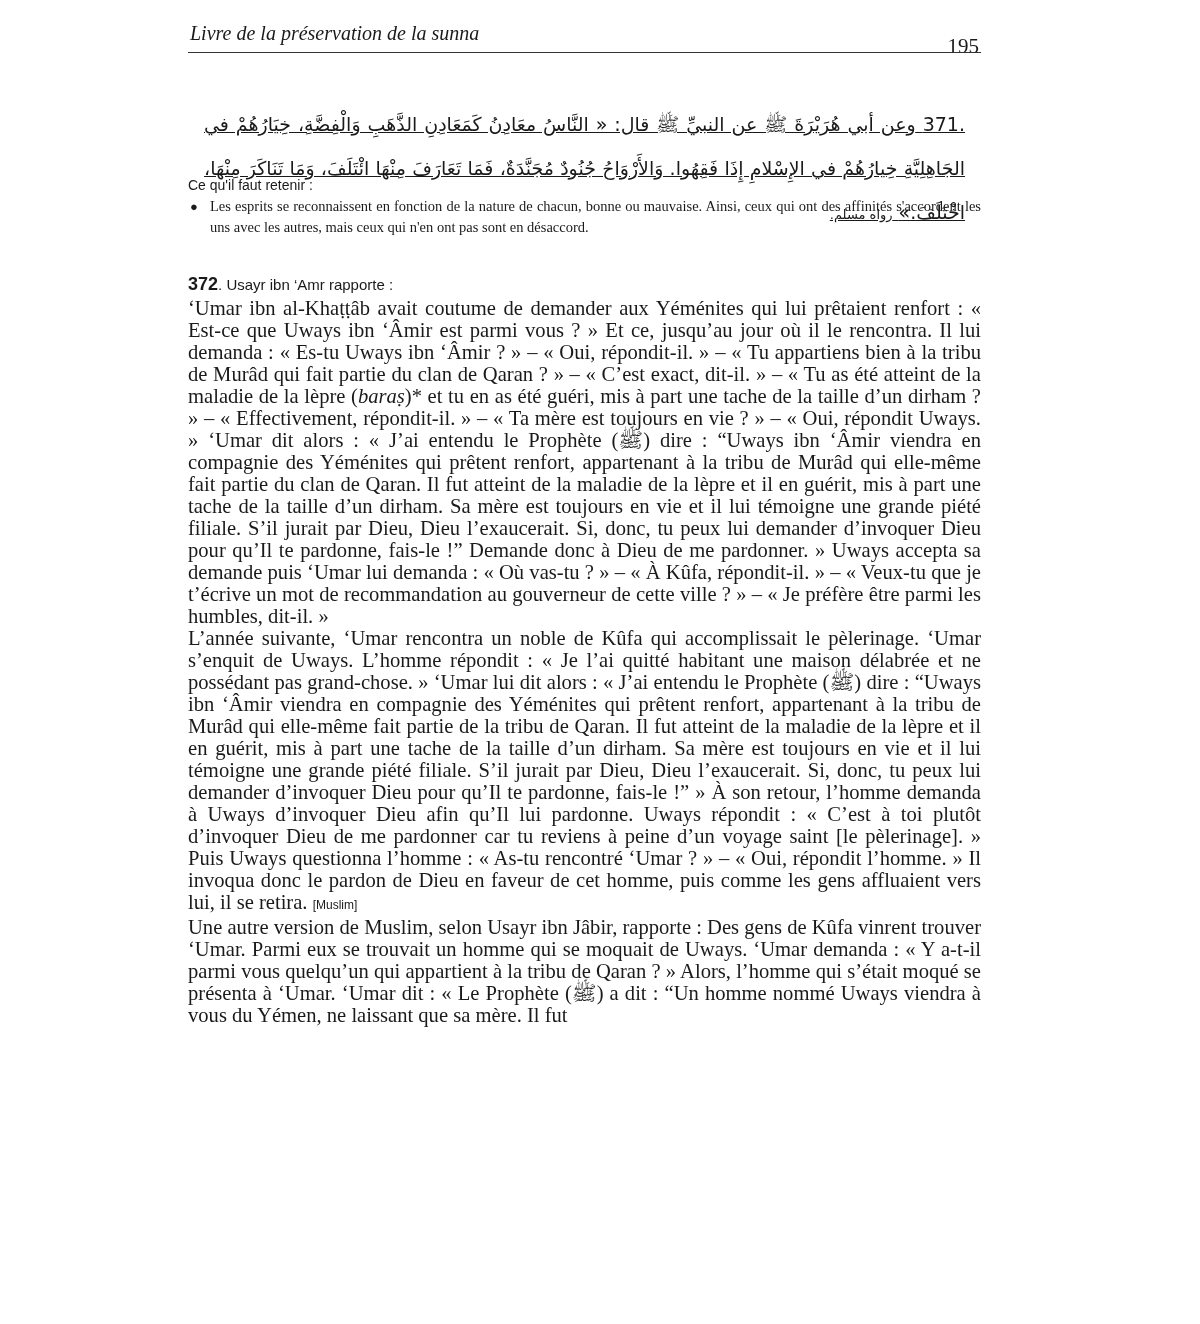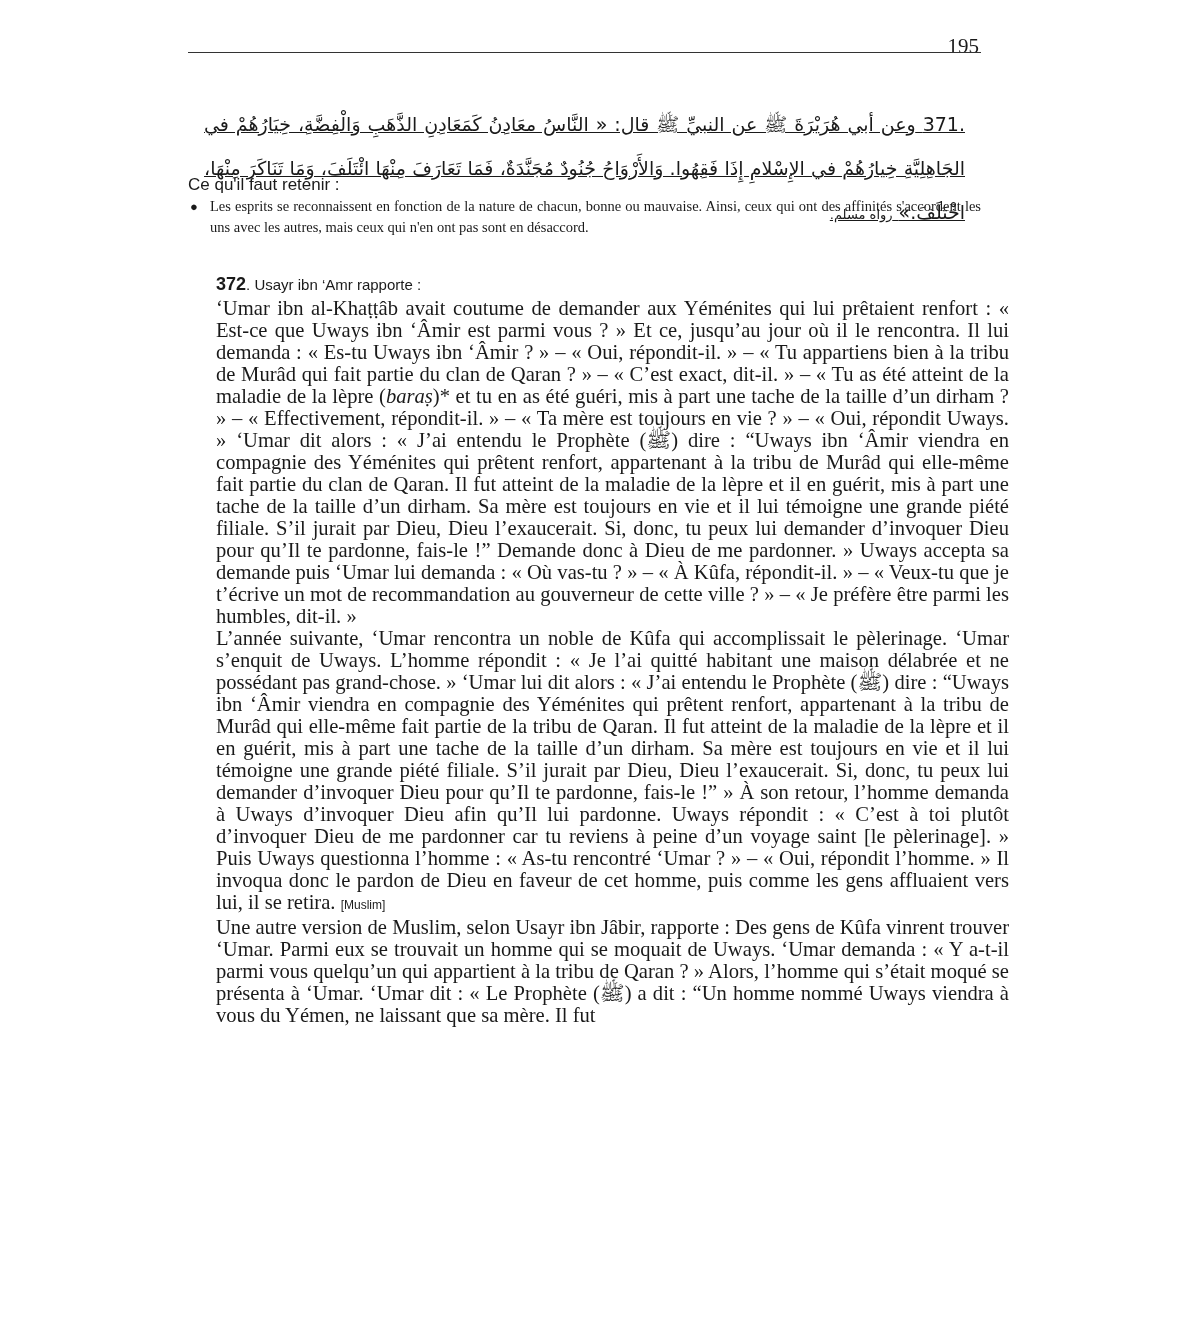--- a/index.html
+++ b/index.html
@@ -8,37 +8,38 @@
   .running-head { position: absolute; top: 22px; left: 0; width: 793px; height: 30px; }
   .rh-title { position: absolute; left: 2px; top: 0; font-family: "Liberation Serif", serif; font-style: italic; font-size: 20px; }
   .rh-page { position: absolute; right: 2px; top: 0; font-family: "Liberation Serif", serif; font-size: 21px; margin-top: 12px; }
   .rh-rule { position: absolute; top: 52px; left: 0; width: 793px; height: 0; border-top: 1.5px solid #333; }
 
   .arabic { position: absolute; top: 86px; left: 0; width: 793px; direction: rtl; text-align: justify; font-family: "DejaVu Sans", sans-serif; font-size: 19px; line-height: 44px; }
   .arabic p { margin: 16px; text-decoration: underline; }
   .arabic .src { font-size: 13px; }
 
   .retain { position: absolute; top: 177px; left: 0; width: 793px; }
-  .retain-h { font-family: "Liberation Sans", sans-serif; font-size: 17px; line-height: 16px; }
+  .retain-h { font-family: "Liberation Sans", sans-serif; font-size: 14px; line-height: 16px; }
   .retain-item { position: relative; padding-left: 22px; font-family: "Liberation Serif", serif; font-size: 14.5px; line-height: 21px; margin-top: 3px; text-align: justify; }
   .bullet { position: absolute; left: 2px; top: 0; font-size: 13px; }
 
-  .hadith { position: absolute; top: 272px; left: 0; width: 793px; margin-left: 28px; }
+  .hadith { position: absolute; top: 272px; left: 0; width: 793px; }
   .h-head { font-family: "Liberation Sans", sans-serif; font-size: 15px; line-height: 24px; }
   .h-num { font-weight: bold; font-size: 18px; }
   .body-text { font-family: "Liberation Serif", serif; font-size: 20.6px; line-height: 22px; text-align: justify; margin: 0; }
   .ref { font-family: Liberation Sans, sans-serif; font-size: 12px; }
   .para { margin: 0; text-align: justify; text-align-last: left; }
 </style>
 </head>
 <body>
 
 <div class="page">
 
   <div class="running-head">
+    <span class="rh-title">Livre de la préservation de la sunna</span>
     <span class="rh-page">195</span>
   </div>
   <div class="rh-rule"></div>
 
   <div class="arabic">
     <p>
       <span style="direction:ltr;unicode-bidi:isolate;">371.</span>
       <span>وعن أبي هُرَيْرَةَ ﷺ عن النبيِّ ﷺ قال: « النَّاسُ معَادِنُ كَمَعَادِنِ الذَّهَبِ وَالْفِضَّةِ، خِيَارُهُمْ في الجَاهِلِيَّةِ خِيارُهُمْ في الإِسْلامِ إِذَا فَقِهُوا. وَالأَرْوَاحُ جُنُودٌ مُجَنَّدَةٌ، فَمَا تَعَارَفَ مِنْهَا ائْتَلَفَ، وَمَا تَنَاكَرَ مِنْهَا، اخْتَلَفَ.»</span>
       <span class="src">رواه مسلم.</span>
     </p>

